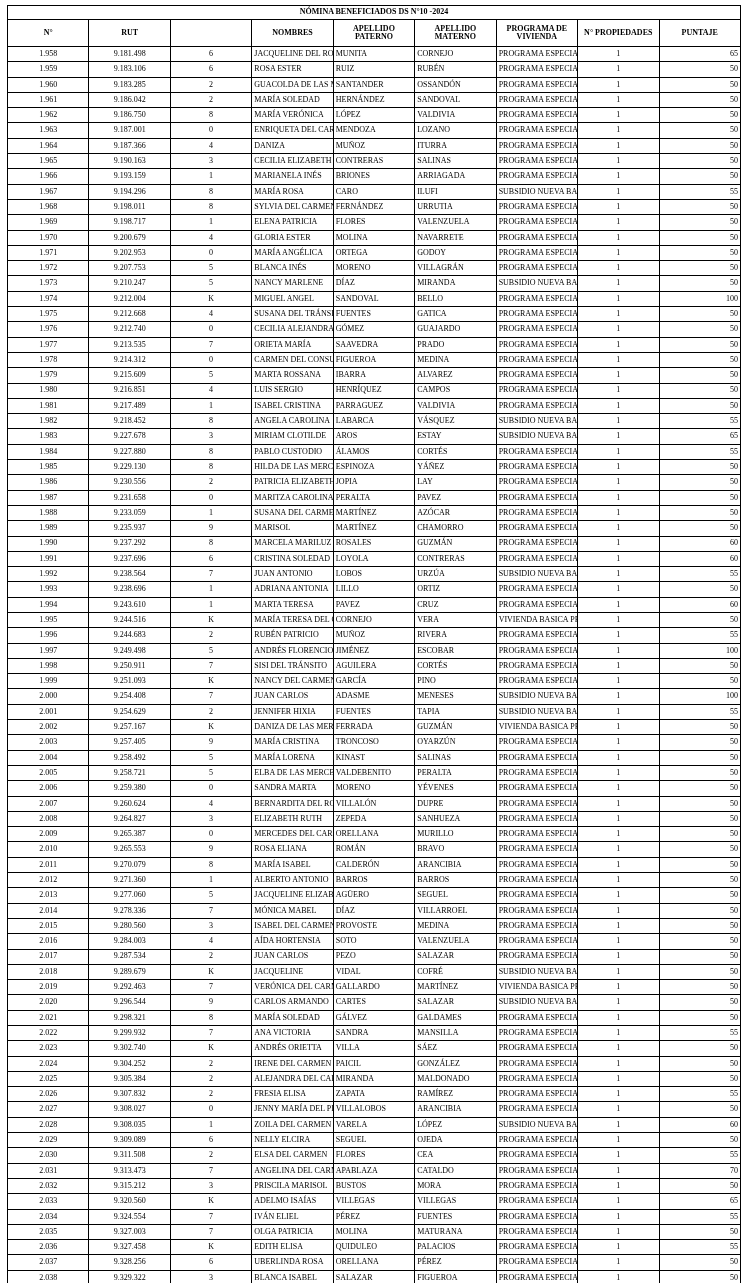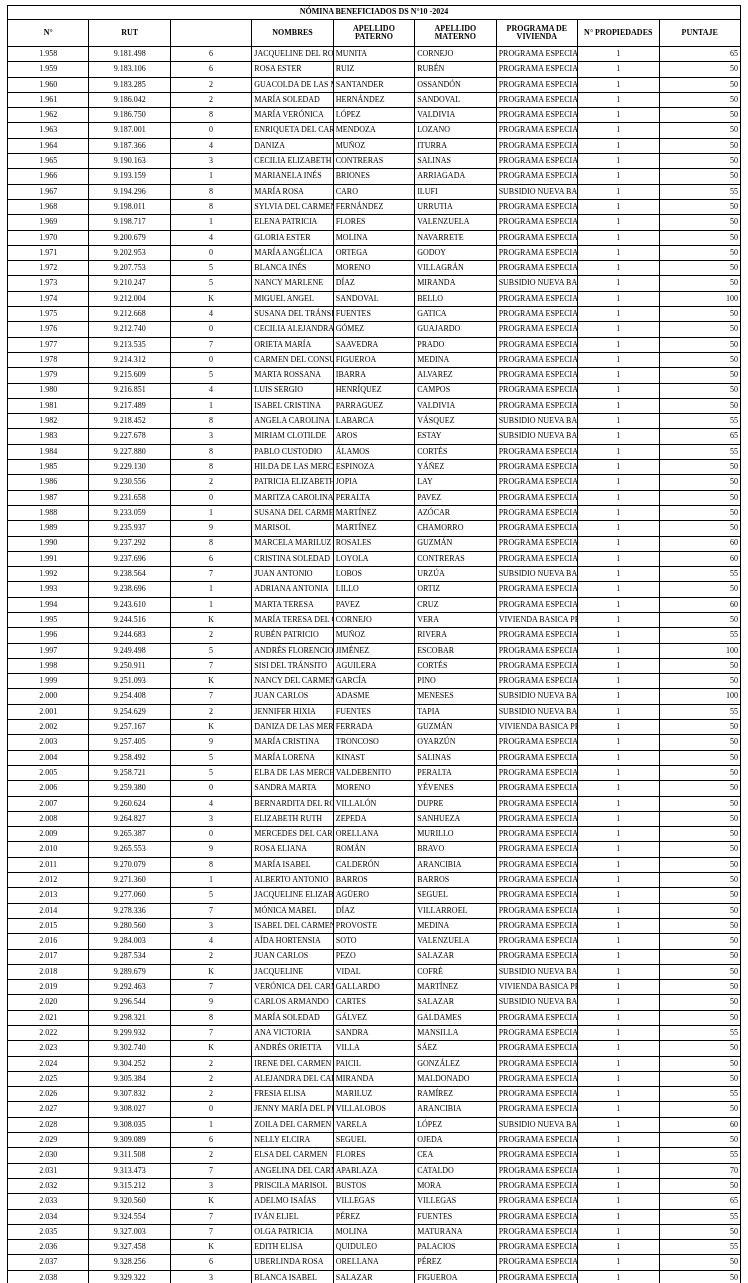--- a/index.html
+++ b/index.html
@@ -812,21 +812,21 @@
           <td class="c5">MALDONADO</td>
           <td class="c6">PROGRAMA ESPECIAL PARA TRABAJADORES</td>
           <td class="c7">1</td>
           <td class="c8">50</td>
         </tr>
         <tr>
           <td class="c0">2.026</td>
           <td class="c1">9.307.832</td>
           <td class="c2">2</td>
           <td class="c3">FRESIA ELISA</td>
-          <td class="c4">MARILUZ</td>
+          <td class="c4">ZAPATA</td>
           <td class="c5">RAMÍREZ</td>
           <td class="c6">PROGRAMA ESPECIAL PARA TRABAJADORES</td>
           <td class="c7">1</td>
           <td class="c8">55</td>
         </tr>
         <tr>
           <td class="c0">2.027</td>
           <td class="c1">9.308.027</td>
           <td class="c2">0</td>
           <td class="c3">JENNY MARÍA DEL PILAR</td>

